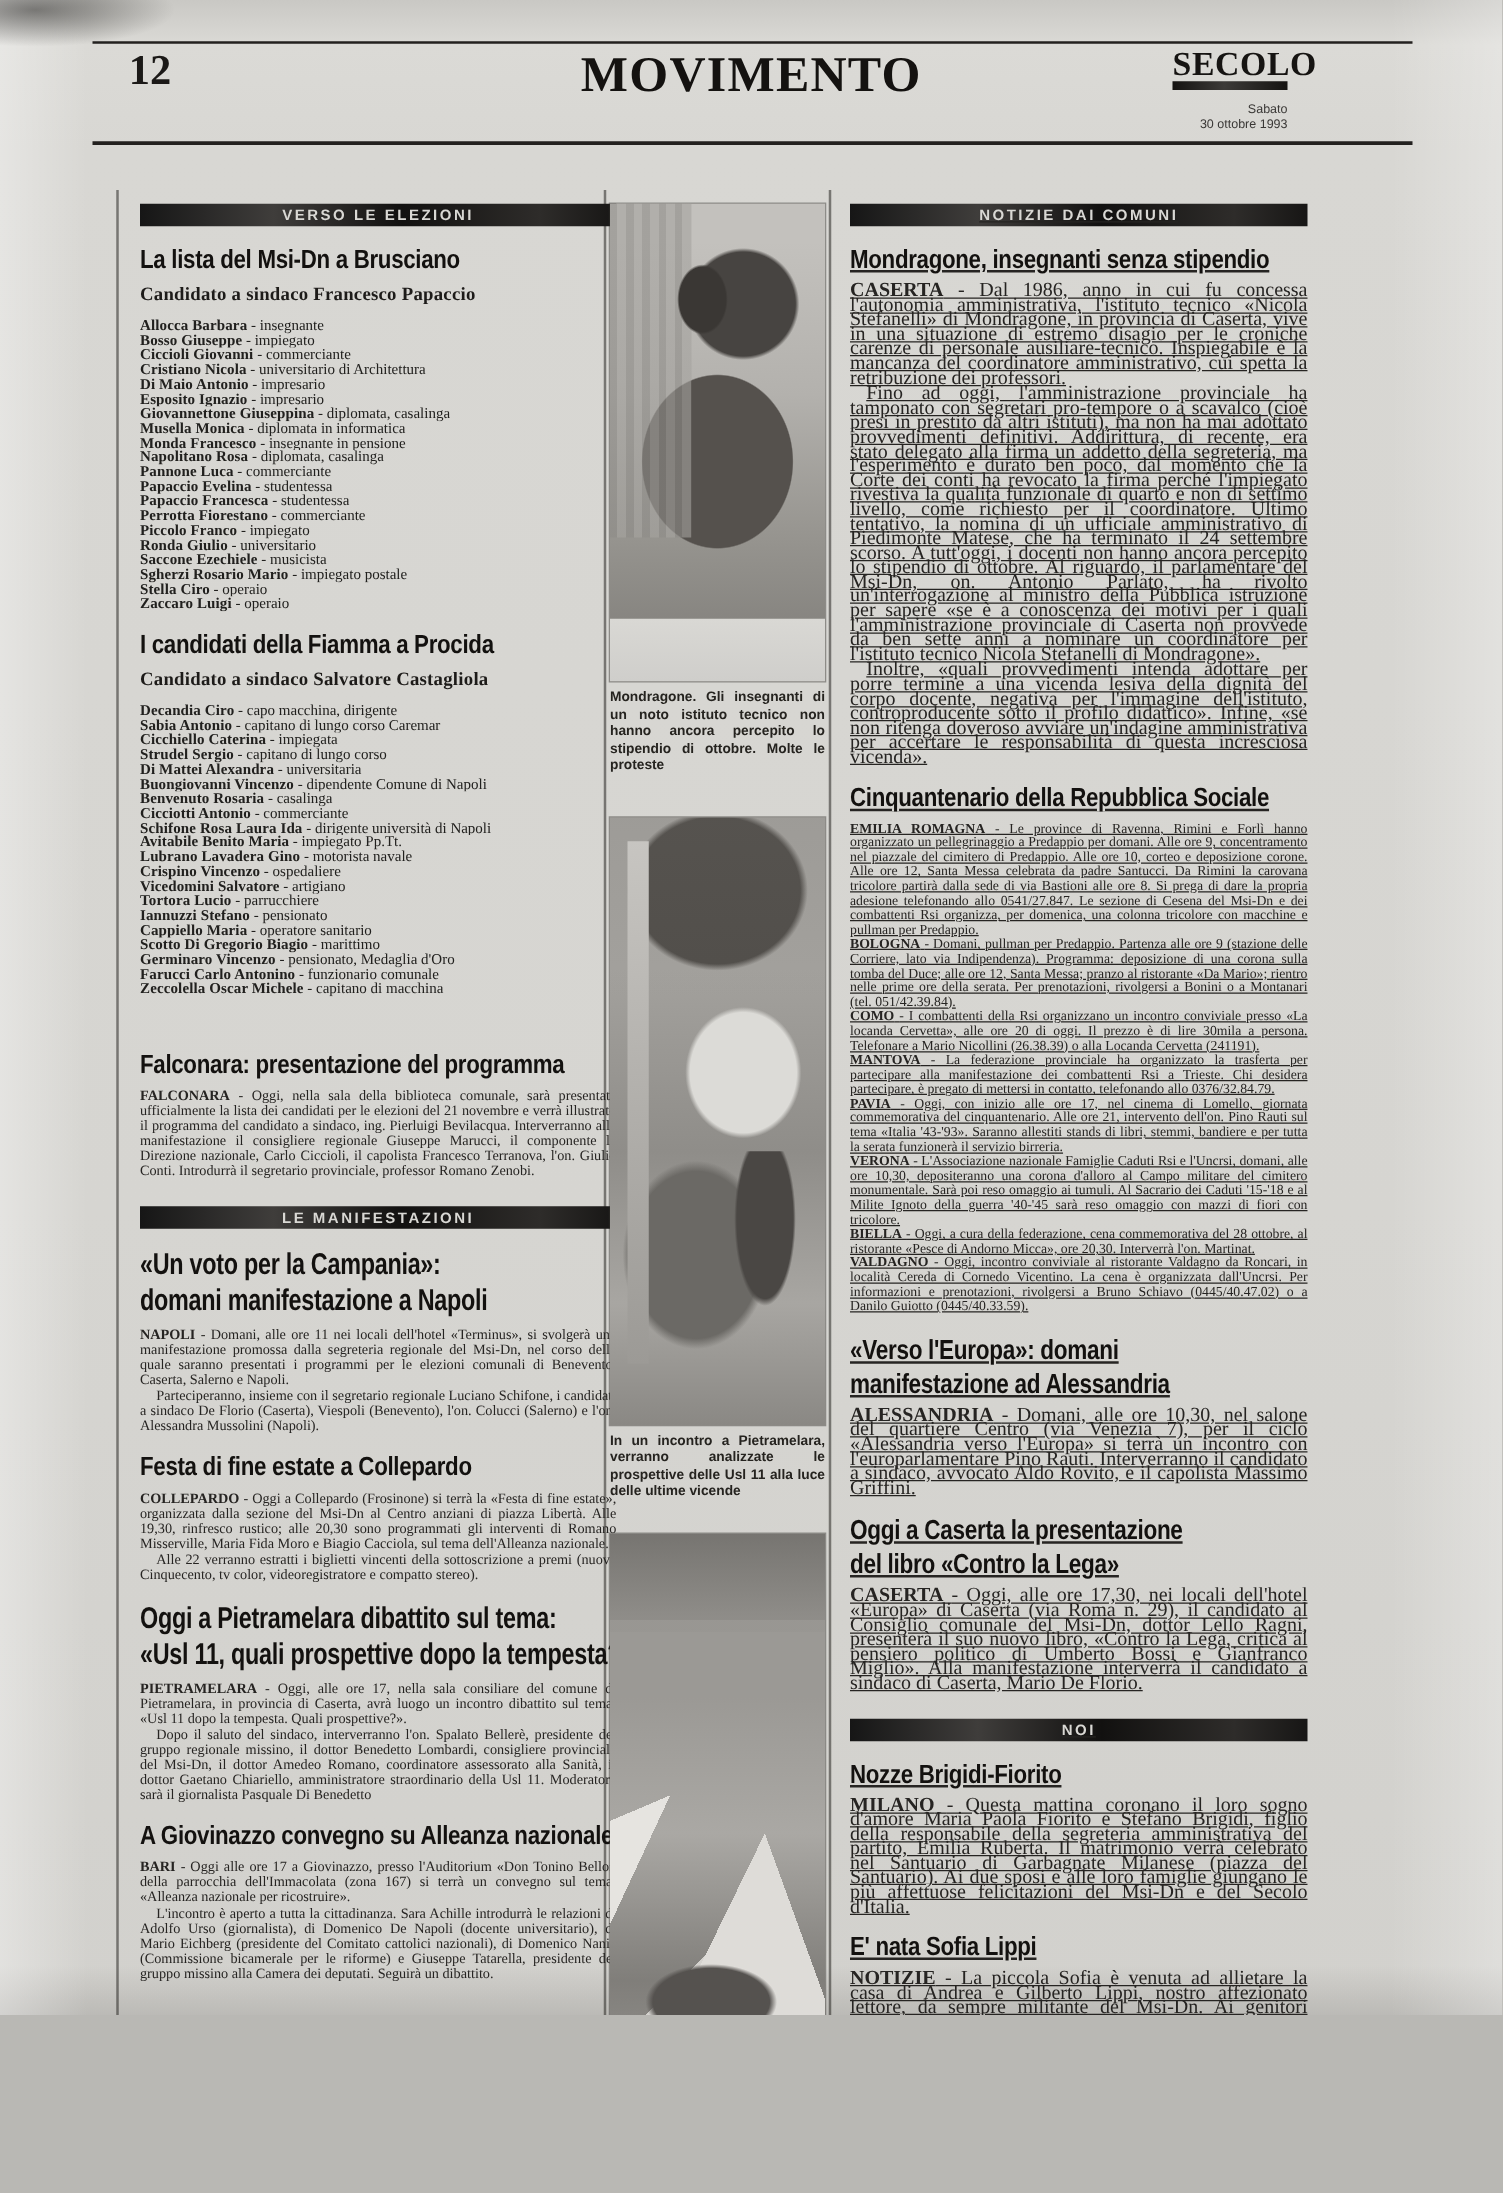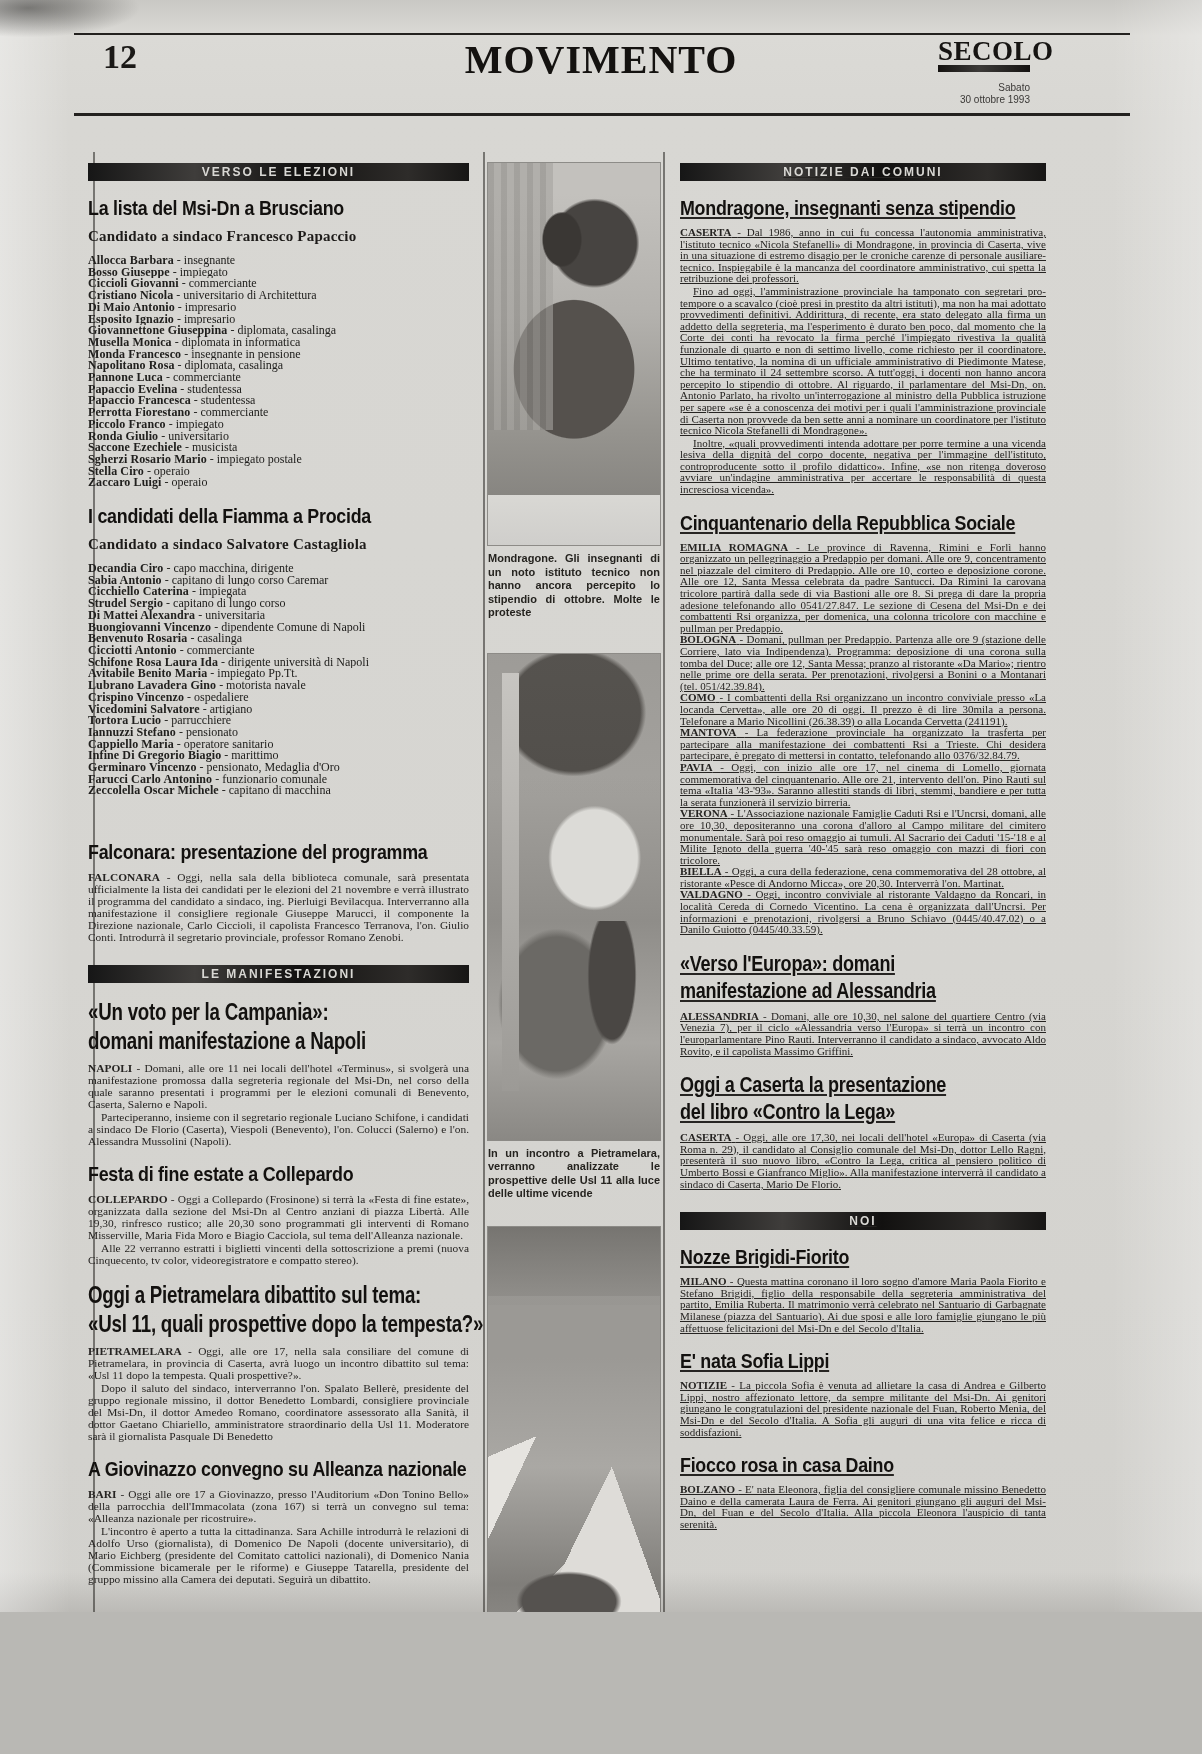--- a/index.html
+++ b/index.html
@@ -19,21 +19,21 @@
   .kicker{position:absolute;left:0;width:1202px;top:40px;text-align:center;
           font:700 40px/40px "Liberation Serif",serif;letter-spacing:1px;color:#141210;}
   .masthead{position:absolute;left:938px;top:38px;width:92px;text-align:center;}
   .masthead .name{font:700 27px/26px "Liberation Serif",serif;letter-spacing:.5px;color:#161412;}
   .masthead .bar{height:7px;margin-top:1px;background:linear-gradient(90deg,#151311,#3c3a38 45%,#151311);}
   .dateline{position:absolute;left:880px;top:82px;width:150px;text-align:right;
             font:10px/12px "Liberation Sans",sans-serif;color:#3a3836;}
 
   
   .col{position:absolute;top:163px;}
-  #col-left{left:88px;width:381px;}
+  #col-left{left:112px;width:381px;}
   #col-mid{left:488px;width:172px;}
   #col-right{left:680px;width:366px;text-decoration:underline;}
 
   .bar{height:18px;background:linear-gradient(90deg,#161616,#3f3d3b 28%,#121110 55%,#2e2c2a 84%,#171615);
        color:#d9d8d4;font:700 12px/18px "Liberation Sans",sans-serif;letter-spacing:2px;text-align:center;}
   .bar.mt{margin-top:22px;}
 
   .hl{font-family:"Liberation Sans",sans-serif;font-weight:700;color:#13110f;margin:14px 0 7px;}
   .hl .ln{display:block;white-space:nowrap;transform:scaleX(.85);transform-origin:0 50%;
           font-size:21px;line-height:25px;letter-spacing:-.3px;}
@@ -41,21 +41,21 @@
   .hl.rbig .ln{transform:scaleX(.82);font-size:22px;line-height:27px;}
   .hl.gap{margin-top:42px;}
 
   .sub{font:700 15px/18px "Liberation Serif",serif;letter-spacing:.2px;color:#1d1b19;margin:5px 0 10px;}
 
   .cand{font:12px/11.7px "Liberation Serif",serif;color:#21201e;white-space:nowrap;overflow:hidden;}
   .cand b{letter-spacing:.1px;}
 
   .bodytext p{margin:0;font:11.4px/12px "Liberation Serif",serif;text-align:justify;}
   .bodytext p + p{margin-top:1px;text-indent:13px;}
-  #col-right .bodytext p{font-size:11px;line-height:11.6px;}
+  #col-right .bodytext p{font-size:16px;line-height:11.6px;}
   .lead{font-weight:700;}
   .entry{margin:0;font:11px/11.6px "Liberation Serif",serif;text-align:justify;}
   .entry b{font-weight:700;}
 
   .photo{position:relative;width:100%;background-color:#a8a6a2;box-shadow:0 0 0 1px rgba(50,48,45,.45);}
   .caption{margin-top:7px;font:700 11px/13.5px "Liberation Sans",sans-serif;color:#25231f;text-align:justify;}
   .ph-shape{position:absolute;pointer-events:none;}
 </style>
 </head>
 <body>
@@ -164,21 +164,21 @@
           <div class="cand"><b>Crispino Vincenzo</b> <span>- ospedaliere</span></div>
 
           <div class="cand"><b>Vicedomini Salvatore</b> <span>- artigiano</span></div>
 
           <div class="cand"><b>Tortora Lucio</b> <span>- parrucchiere</span></div>
 
           <div class="cand"><b>Iannuzzi Stefano</b> <span>- pensionato</span></div>
 
           <div class="cand"><b>Cappiello Maria</b> <span>- operatore sanitario</span></div>
 
-          <div class="cand"><b>Infine Di Gregorio Biagio</b> <span>- marittimo</span></div>
+          <div class="cand"><b>Scotto Di Gregorio Biagio</b> <span>- marittimo</span></div>
 
           <div class="cand"><b>Germinaro Vincenzo</b> <span>- pensionato, Medaglia d'Oro</span></div>
 
           <div class="cand"><b>Farucci Carlo Antonino</b> <span>- funzionario comunale</span></div>
 
           <div class="cand"><b>Zeccolella Oscar Michele</b> <span>- capitano di macchina</span></div>
         </div>
     </div>
 
     <div>

